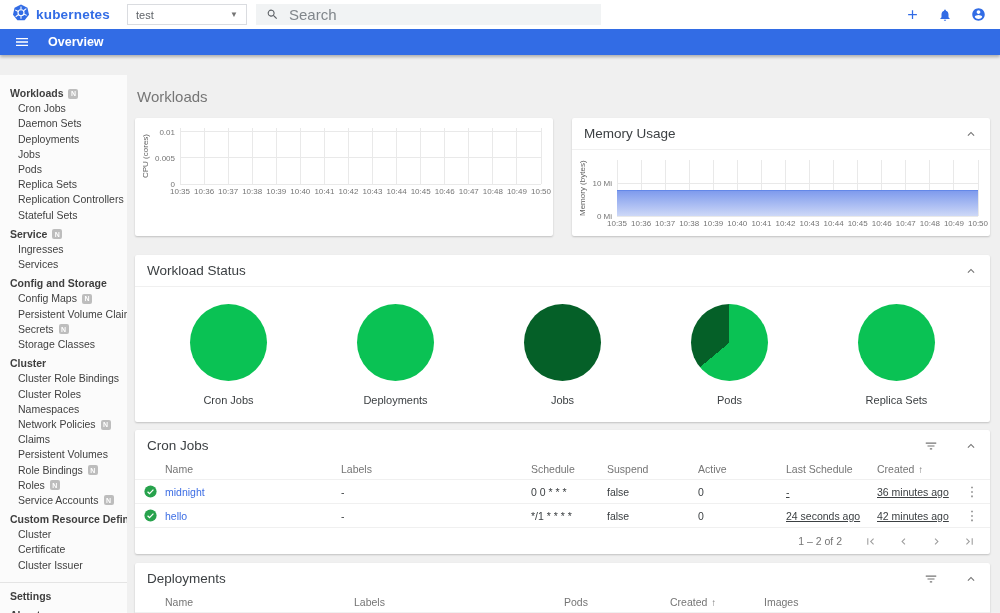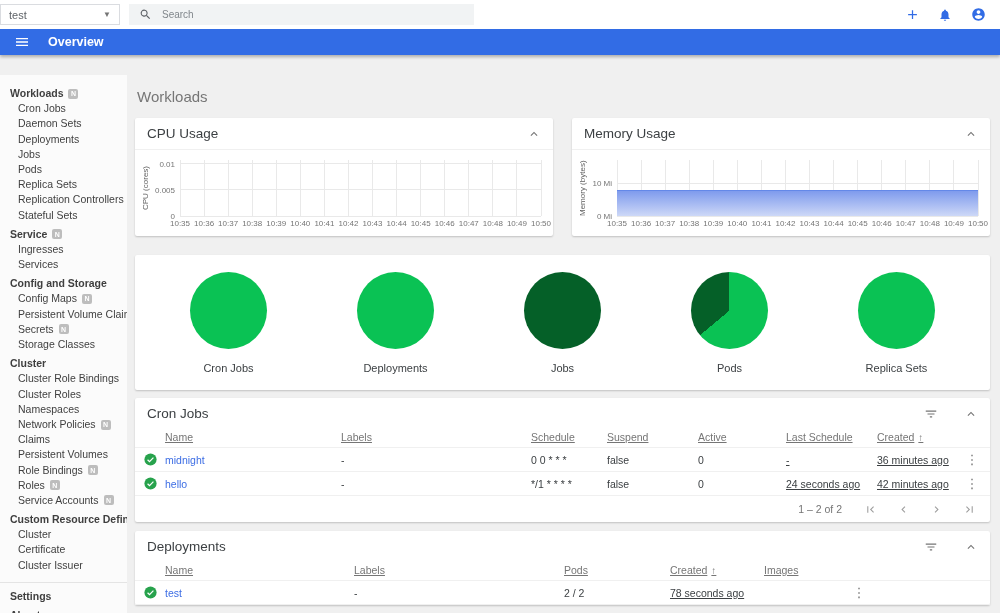--- a/index.html
+++ b/index.html
@@ -5,21 +5,21 @@
   * { margin:0; padding:0; box-sizing:border-box; }
   html,body { width:1000px; height:613px; overflow:hidden; font-family:"Liberation Sans", sans-serif; background:#f0f0f0; }
 
   
   .topbar { height:29px; background:#fff; display:flex; align-items:center; position:relative; z-index:5; }
   .logo { display:flex; align-items:center; gap:6px; padding-left:12px; width:127px; cursor:pointer; }
   .logo-text { color:#326ce5; font-weight:bold; font-size:13.5px; letter-spacing:.2px; }
   .ns-select { width:120px; height:21px; border:1px solid #dadce0; background:#fff; display:flex; align-items:center; justify-content:space-between; padding:0 8px; font-size:11px; color:#5f6368; cursor:pointer; }
   .ns-caret { font-size:8px; color:#757575; }
   .searchbox { margin-left:9px; width:345px; height:21px; background:#f1f3f4; display:flex; align-items:center; gap:10px; padding:0 10px; }
-  .searchbox input { border:none; outline:none; background:transparent; font-size:10px; color:#3c4043; width:260px; font-family:"Liberation Sans",sans-serif; }
+  .searchbox input { border:none; outline:none; background:transparent; font-size:15px; color:#3c4043; width:260px; font-family:"Liberation Sans",sans-serif; }
   .searchbox input::placeholder { color:#80868b; }
   .topbar-right { margin-left:auto; display:flex; align-items:center; gap:17px; padding-right:14px; }
   .tb-icon { width:16px; height:16px; display:flex; align-items:center; justify-content:center; cursor:pointer; }
 
   
   .appbar { height:26px; background:#326ce5; display:flex; align-items:center; color:#fff; box-shadow:0 2px 3px rgba(0,0,0,.28); position:relative; z-index:4; }
   .hamburger { padding:0 0 0 14px; display:flex; align-items:center; cursor:pointer; }
   .appbar-title { margin-left:18px; font-size:12.5px; font-weight:bold; }
 
   
@@ -60,38 +60,55 @@
   .status-card { margin-bottom:8px; }
   .pies { display:flex; padding:17px 10px 16px 10px; }
   .pie-wrap { flex:1; display:flex; flex-direction:column; align-items:center; }
   .pie { width:77px; height:77px; border-radius:50%; }
   .pie-label { margin-top:13px; font-size:11px; color:#3c4043; }
 
   
   .table-card { margin-bottom:9px; }
   .cron-grid { display:grid; grid-template-columns:30px 176px 190px 76px 91px 88px 91px 1fr 36px; align-items:center; }
   .dep-grid  { display:grid; grid-template-columns:30px 189px 210px 106px 94px 1fr 36px; align-items:center; }
-  .thead { height:21px; border-bottom:1px solid #f0f0f0; font-size:10.5px; color:#757575;text-decoration:underline; }
+  .thead { height:21px; border-bottom:1px solid #f0f0f0; font-size:10.5px; color:#757575; }
   .thead .th { display:flex; align-items:center; gap:4px; }
   .trow { height:24px; border-bottom:1px solid #f0f0f0; font-size:10.5px; color:#3c4043; }
   .cell-icon { display:flex; justify-content:center; }
   .name-link { color:#3c6de4; cursor:pointer; text-decoration:none; }
   .underlined { text-decoration:underline; cursor:default; }
   .chip { display:inline-block; background:#ededed; border-radius:9px; padding:2.5px 8px; font-size:10px; color:#3c4043; }
   .kebab { color:#757575; font-size:13px; text-align:center; cursor:pointer; line-height:1; }
   .sort-arrow { color:#757575; font-size:10px; }
 
   .pagination { display:flex; align-items:center; justify-content:flex-end; gap:22px; height:26px; padding-right:14px; font-size:10.5px; color:#757575; }
   .pag-icons { display:flex; align-items:center; gap:20px; }
   .pag-btn { display:flex; cursor:pointer; }
 </style>
 </head>
 <body>
 
 <header class="topbar">
+  <div class="logo">
+    <span>
+      <svg width="18" height="18" viewBox="0 0 24 24">
+        <polygon points="12,0.8 3.4,4.9 1.3,14.2 7.2,21.7 16.8,21.7 22.7,14.2 20.6,4.9" fill="#326ce5"></polygon>
+        <circle cx="12" cy="11.6" r="4" fill="none" stroke="#fff" stroke-width="1.5"></circle>
+        <g stroke="#fff" stroke-width="1.4">
+          <line x1="12" y1="3.4" x2="12" y2="7.4"></line>
+            <line x1="12" y1="15.8" x2="12" y2="19.6"></line>
+          <line x1="4.4" y1="8" x2="8.3" y2="9.9"></line>
+            <line x1="15.7" y1="13.3" x2="19.6" y2="15.2"></line>
+          <line x1="4.9" y1="17" x2="8.6" y2="14.2"></line>
+            <line x1="15.4" y1="9" x2="19.1" y2="6.2"></line>
+        </g>
+      </svg>
+    </span>
+    <span class="logo-text">kubernetes</span>
+  </div>
   <div class="ns-select">
     <span>test</span>
     <span class="ns-caret">▼</span>
   </div>
   <div class="searchbox">
     <span style="display:flex">
       <svg width="13" height="13" viewBox="0 0 24 24" fill="#5f6368">
           <path d="M15.5 14h-.79l-.28-.27a6.5 6.5 0 1 0-.7.7l.27.28v.79l5 4.99L20.49 19l-4.99-5zm-6 0A4.5 4.5 0 1 1 14 9.5 4.5 4.5 0 0 1 9.5 14z"></path>
         </svg>
     </span>
@@ -236,28 +253,20 @@
       <div class="side-item lvl0">
         <span>About</span>
       </div>
     </nav>
 
   <main class="main">
     <div class="page-title">Workloads</div>
 
     <div class="charts-row">
       <section class="card chart-card">
-        <div class="card-head">
-          <span class="card-title">CPU Usage</span>
-          <span class="icon-btn">
-            <svg width="14" height="14" viewBox="0 0 24 24" fill="#757575">
-                <path d="M7.41 15.41L12 10.83l4.59 4.58L18 14l-6-6-6 6z"></path>
-              </svg>
-          </span>
-        </div>
         <div class="chart-body" id="cpu-chart">
             <span class="ylabel">CPU (cores)</span>
             <div class="ytick-col">
               <span class="ytick" style="top: 6.54%;">0.01</span>
               <span class="ytick" style="top: 53.27%;">0.005</span>
               <span class="ytick" style="top: 100%;">0</span>
             </div>
             <div class="plot-wrap">
               <div class="plot">
                 <div class="hline" style="top: calc(6.54% - 0.5px);"></div>
@@ -355,20 +364,28 @@
                 <span class="xlabel" style="left: 86.67%;">10:48</span>
                 <span class="xlabel" style="left: 93.33%;">10:49</span>
                 <span class="xlabel" style="left: 100%;">10:50</span>
               </div>
             </div>
           </div>
       </section>
     </div>
 
     <section class="card status-card">
+      <div class="card-head">
+        <span class="card-title">Workload Status</span>
+        <span class="icon-btn">
+          <svg width="14" height="14" viewBox="0 0 24 24" fill="#757575">
+              <path d="M7.41 15.41L12 10.83l4.59 4.58L18 14l-6-6-6 6z"></path>
+            </svg>
+        </span>
+      </div>
       <div class="pies" id="pies">
           <div class="pie-wrap">
             <div class="pie" style="background: conic-gradient(rgb(10, 194, 84) 0deg, rgb(10, 194, 84) 360deg);"></div>
             <div class="pie-label">Cron Jobs</div>
           </div>
           <div class="pie-wrap">
             <div class="pie" style="background: conic-gradient(rgb(10, 194, 84) 0deg, rgb(10, 194, 84) 360deg);"></div>
             <div class="pie-label">Deployments</div>
           </div>
           <div class="pie-wrap">

